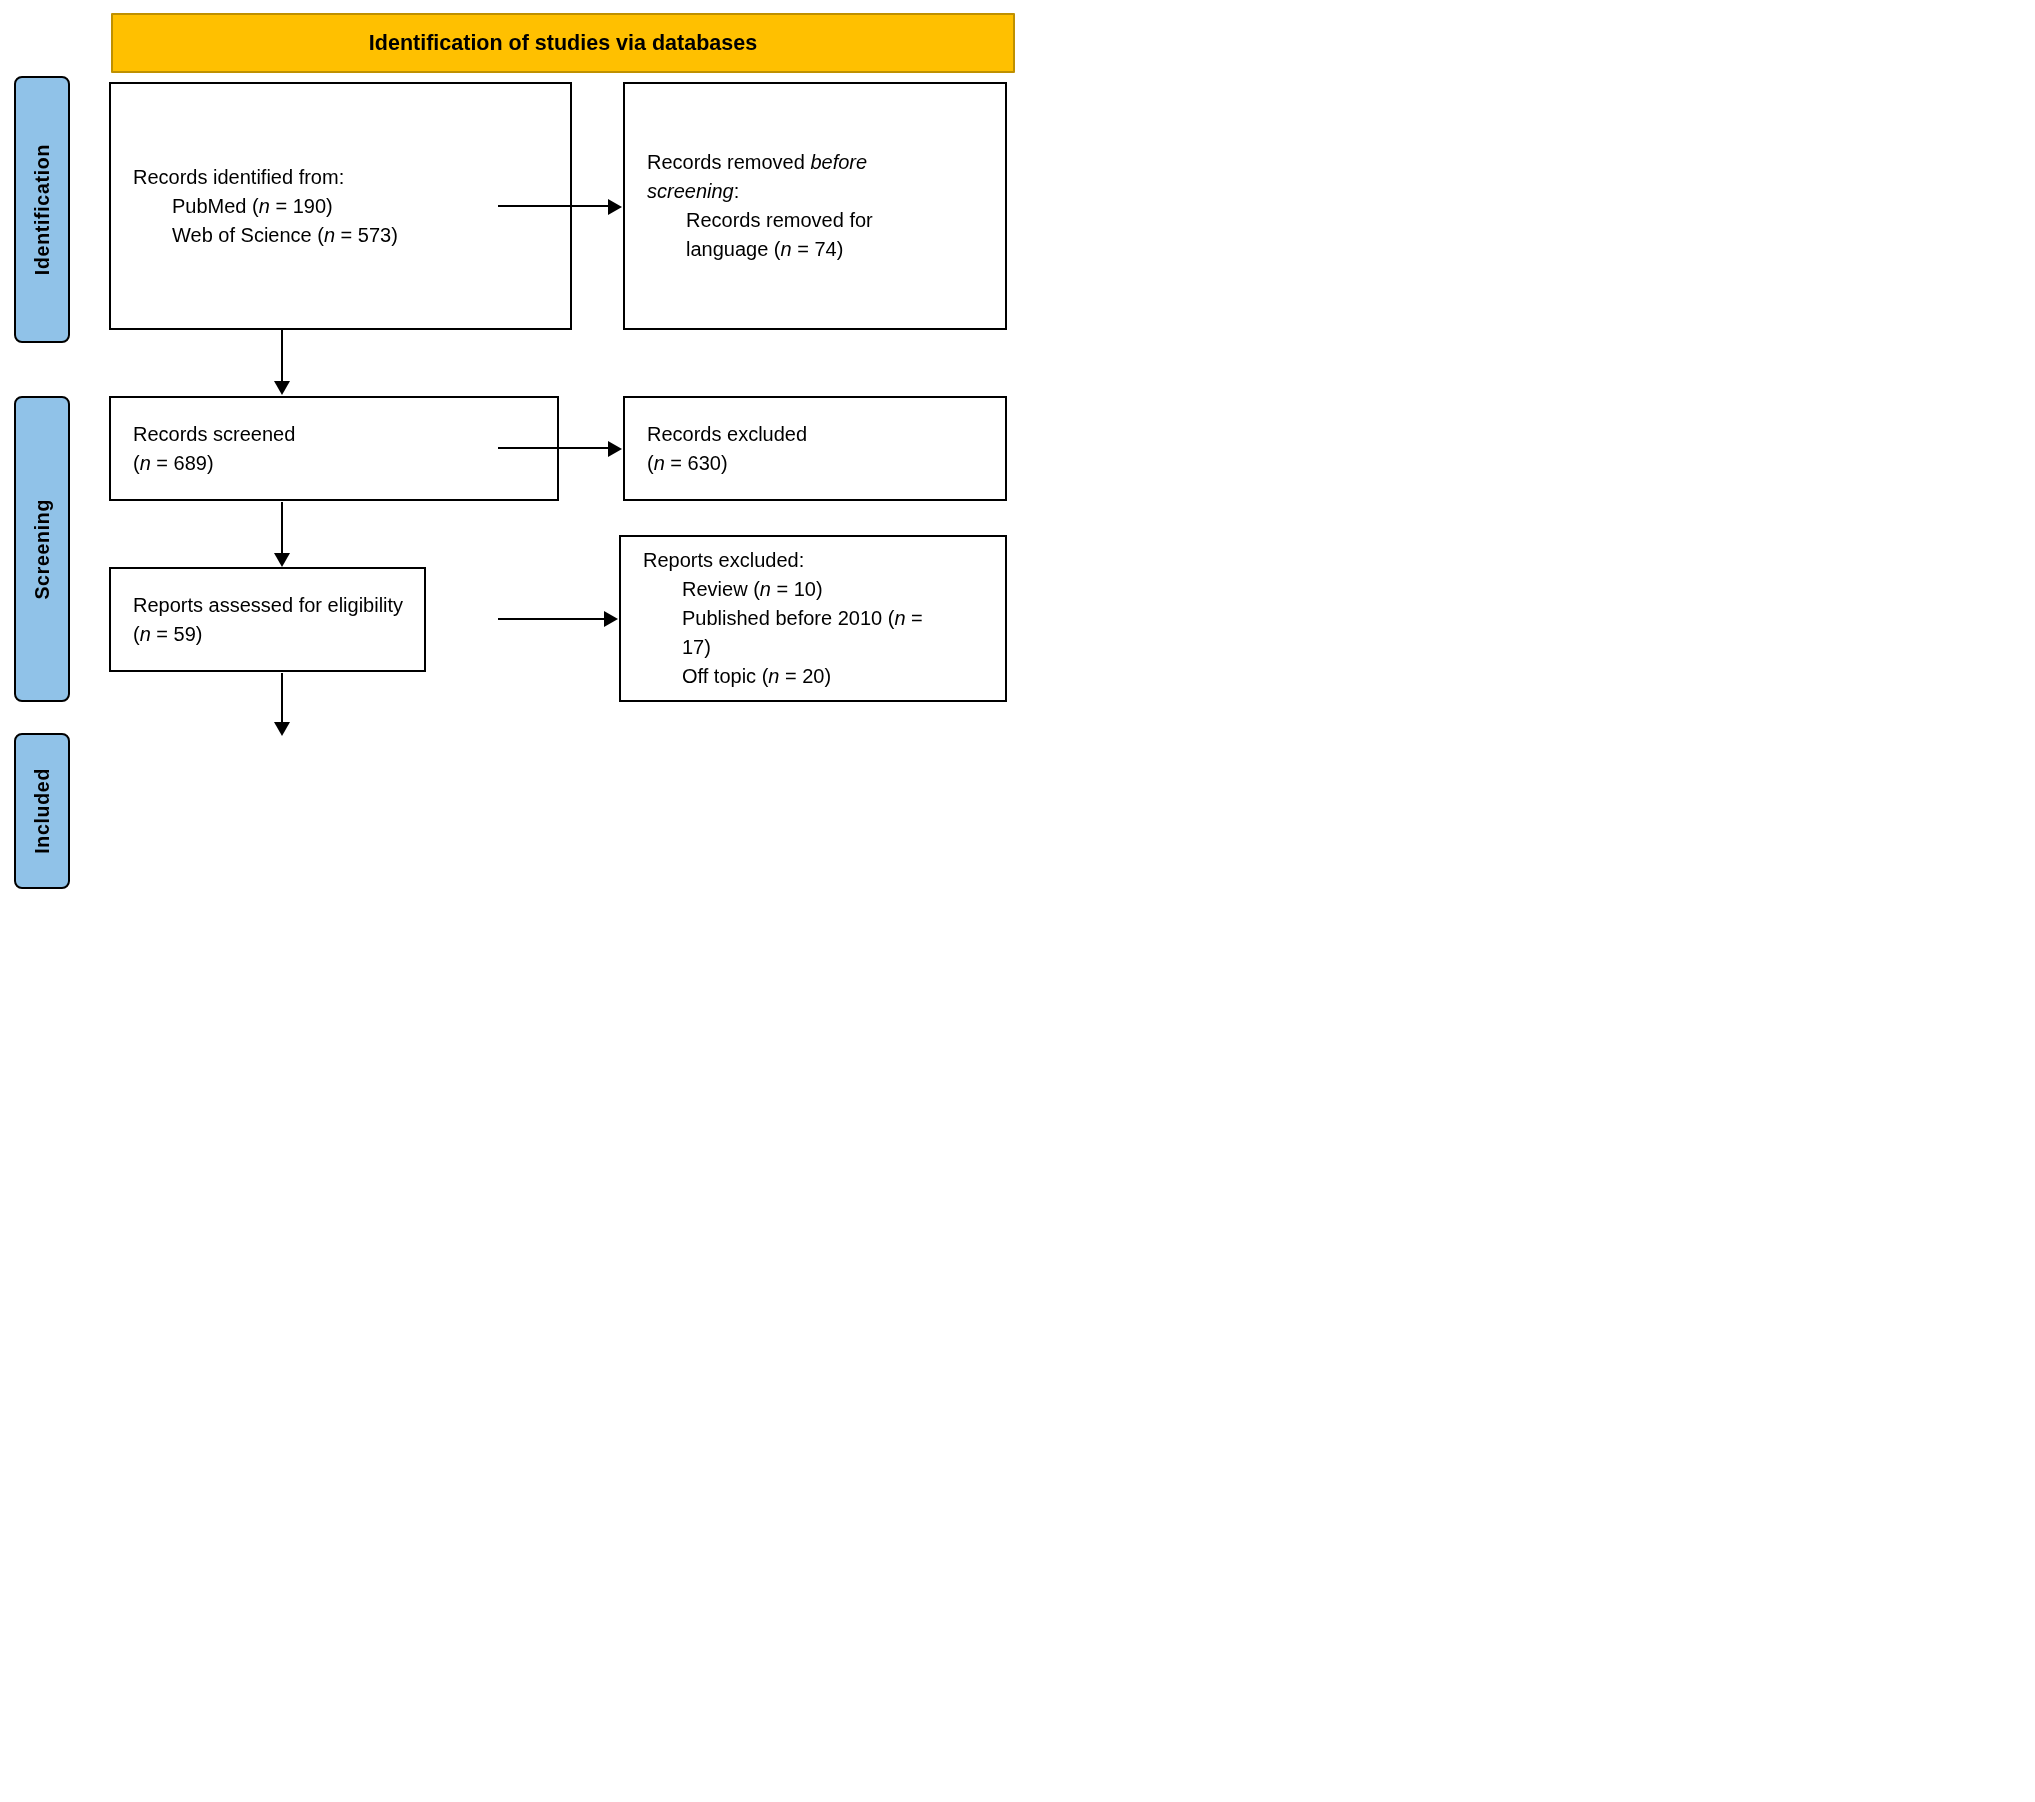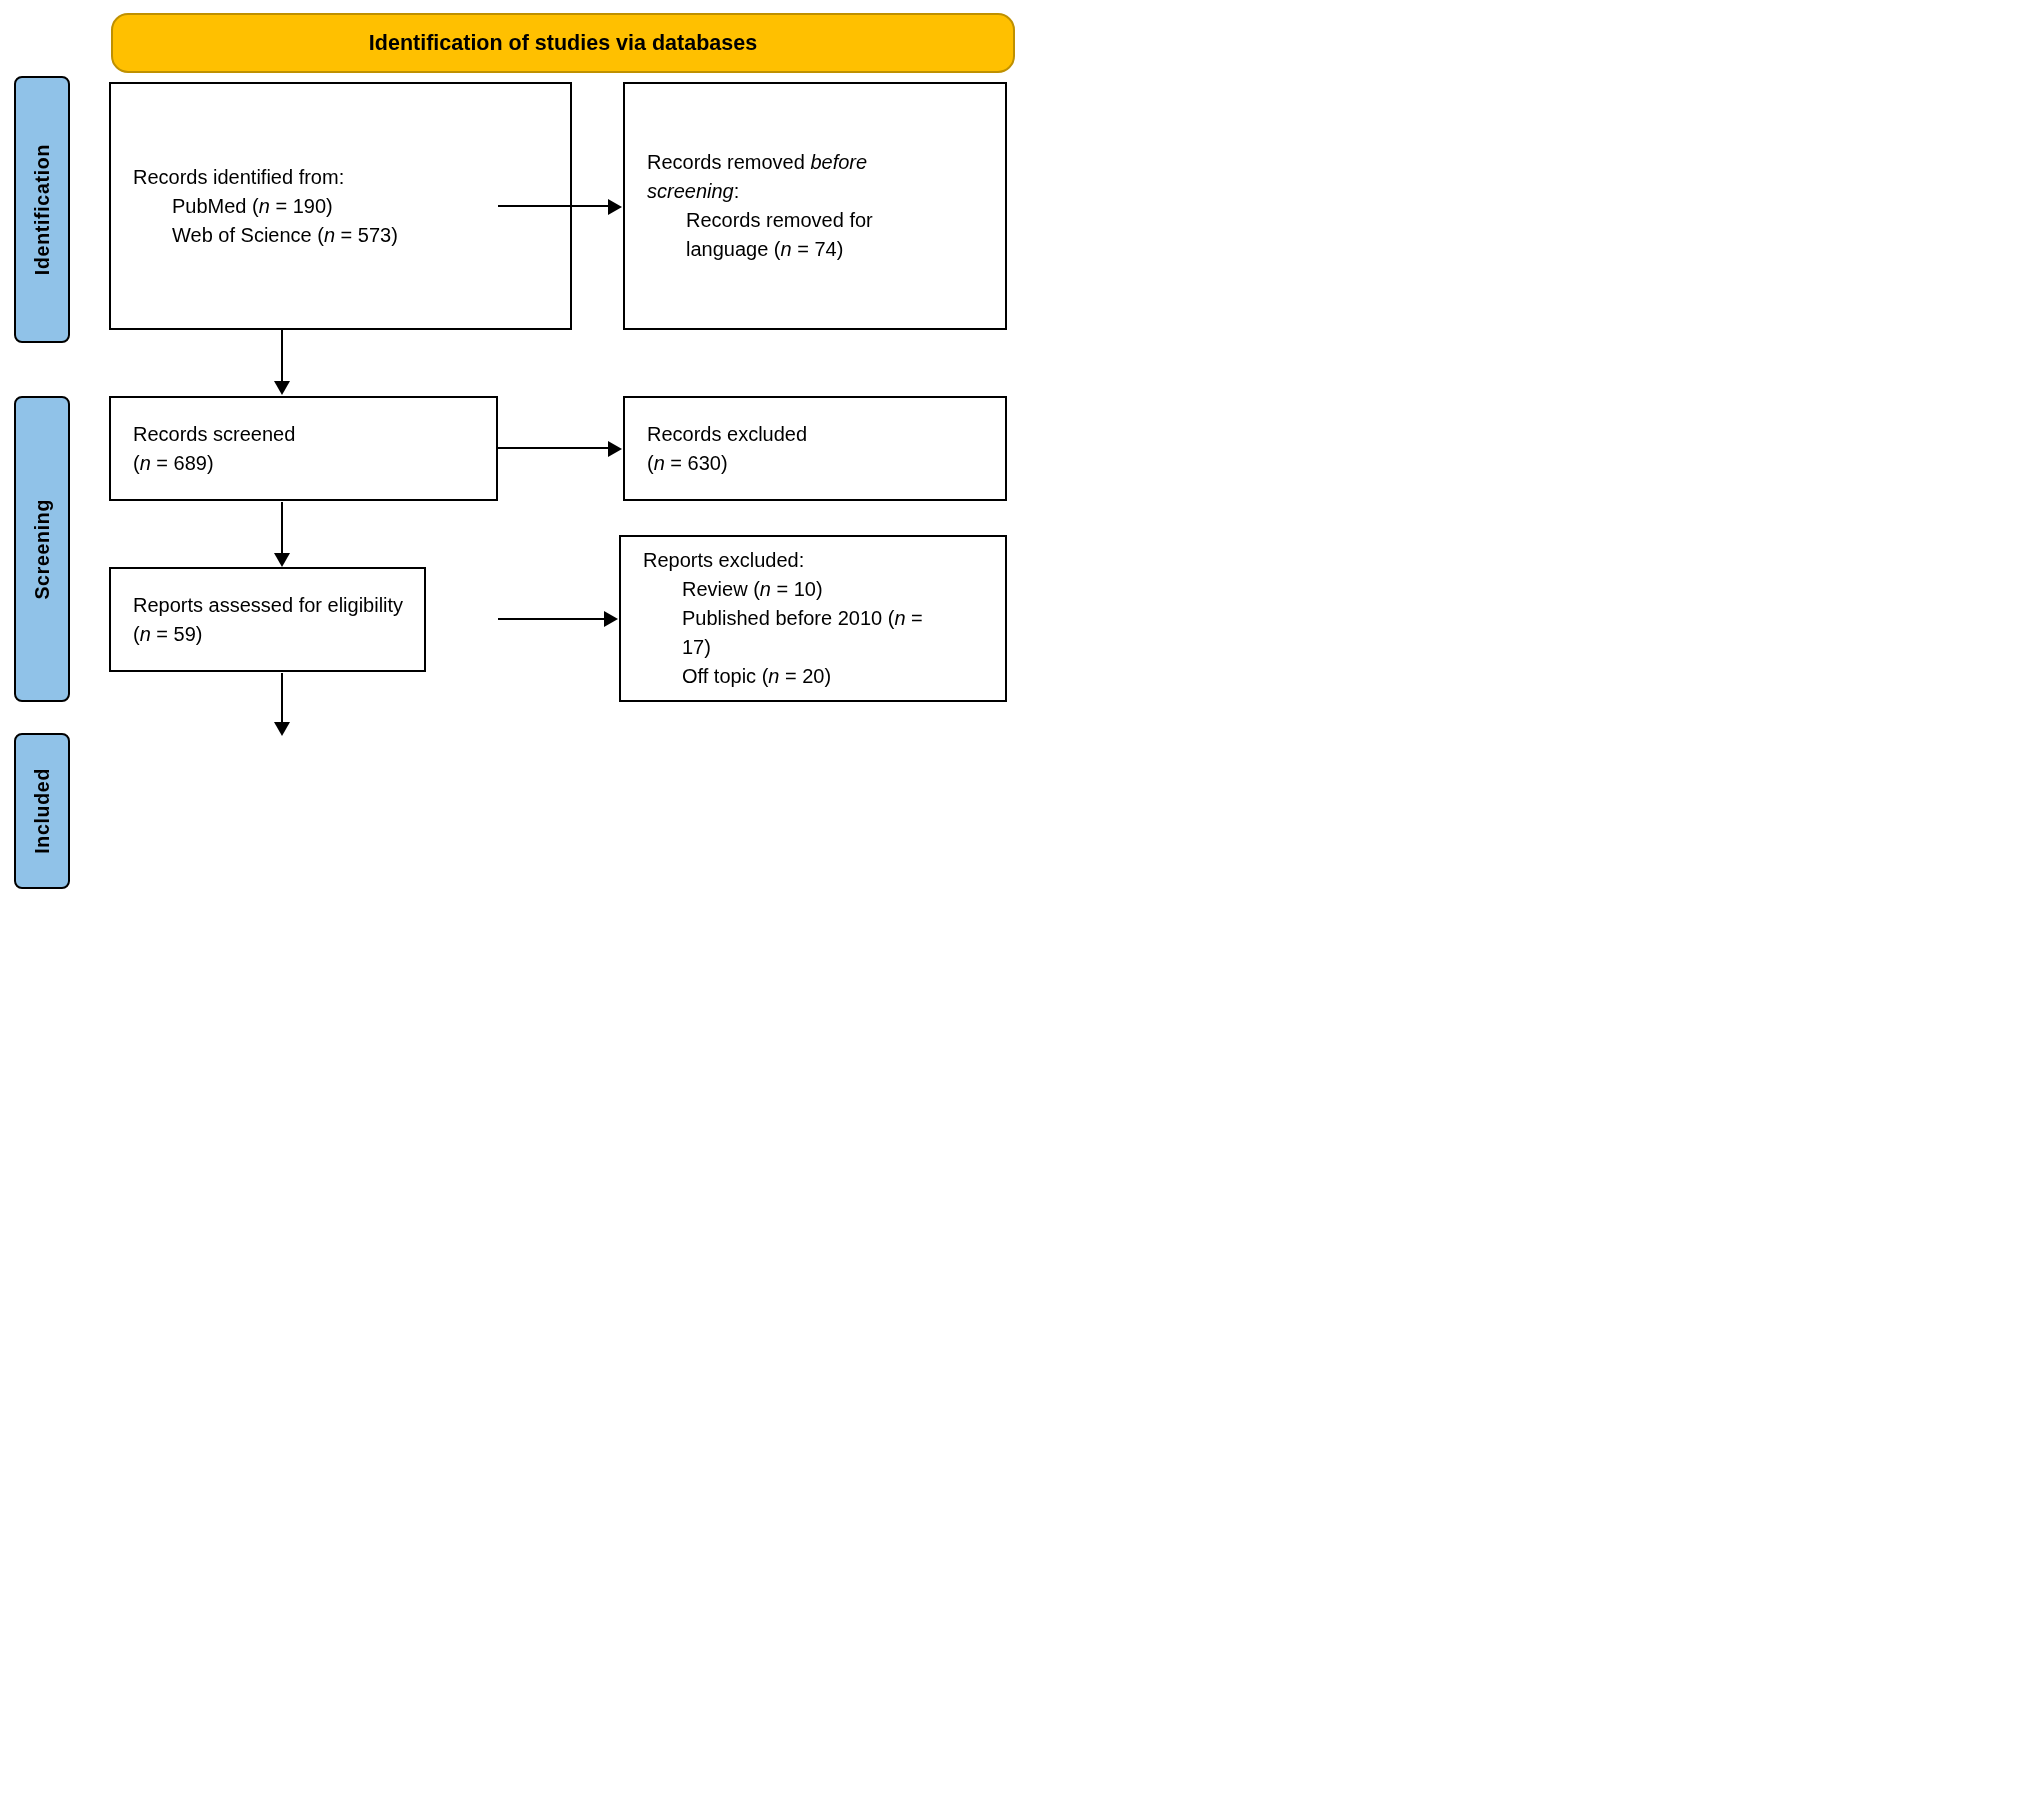--- a/index.html
+++ b/index.html
@@ -25,21 +25,21 @@
     background: var(--bg-color);
     overflow: hidden;
   }
 
   
   .banner {
     position: absolute;
     left: 111px; top: 13.4px; width: 904px; height: 60px;
     background: var(--banner-fill);
     border: 2px solid var(--banner-border);
-    border-radius: 17px;
+    border-radius: 1px;
     display: flex; align-items: center; justify-content: center;
   }
   .banner-title {
     font-size: 21.5px; font-weight: bold; text-align: center;
   }
 
   
   .stage {
     position: absolute;
     left: 14px; width: 56px;
@@ -66,21 +66,21 @@
     display: flex; flex-direction: column; justify-content: center;
     font-size: 20px; line-height: 1.45;
     padding: 6.7px 13.4px 6.7px 22px;
   }
   .box .line { white-space: nowrap; }
   .box .line.indent { padding-left: 39px; }
   .box em { font-style: italic; }
 
   .box-records-identified { left: 109px; top: 82px;  width: 463px; height: 248px; }
   .box-records-removed    { left: 623px; top: 82px;  width: 384px; height: 248px; }
-  .box-records-screened   { left: 109px; top: 396px;  width: 389px; height: 105px; }
+  .box-records-screened   { left: 109px; top: 396px;  width: 450px; height: 105px; }
   .box-records-excluded   { left: 623px; top: 396px;  width: 384px; height: 105px; }
   .box-reports-assessed   { left: 109px; top: 567px;  width: 317px; height: 105px; }
   .box-reports-excluded   { left: 619px; top: 535px;  width: 388px; height: 167px; }
   .box-studies-included   { left: 109px; top: 737px; width: 389px; height: 154px; }
 
   
   .shaft-h { position: absolute; height: 2px; background: var(--arrow-color); }
   .shaft-v { position: absolute; width: 2px; background: var(--arrow-color); }
   .head-right {
     position: absolute; width: 0; height: 0;

